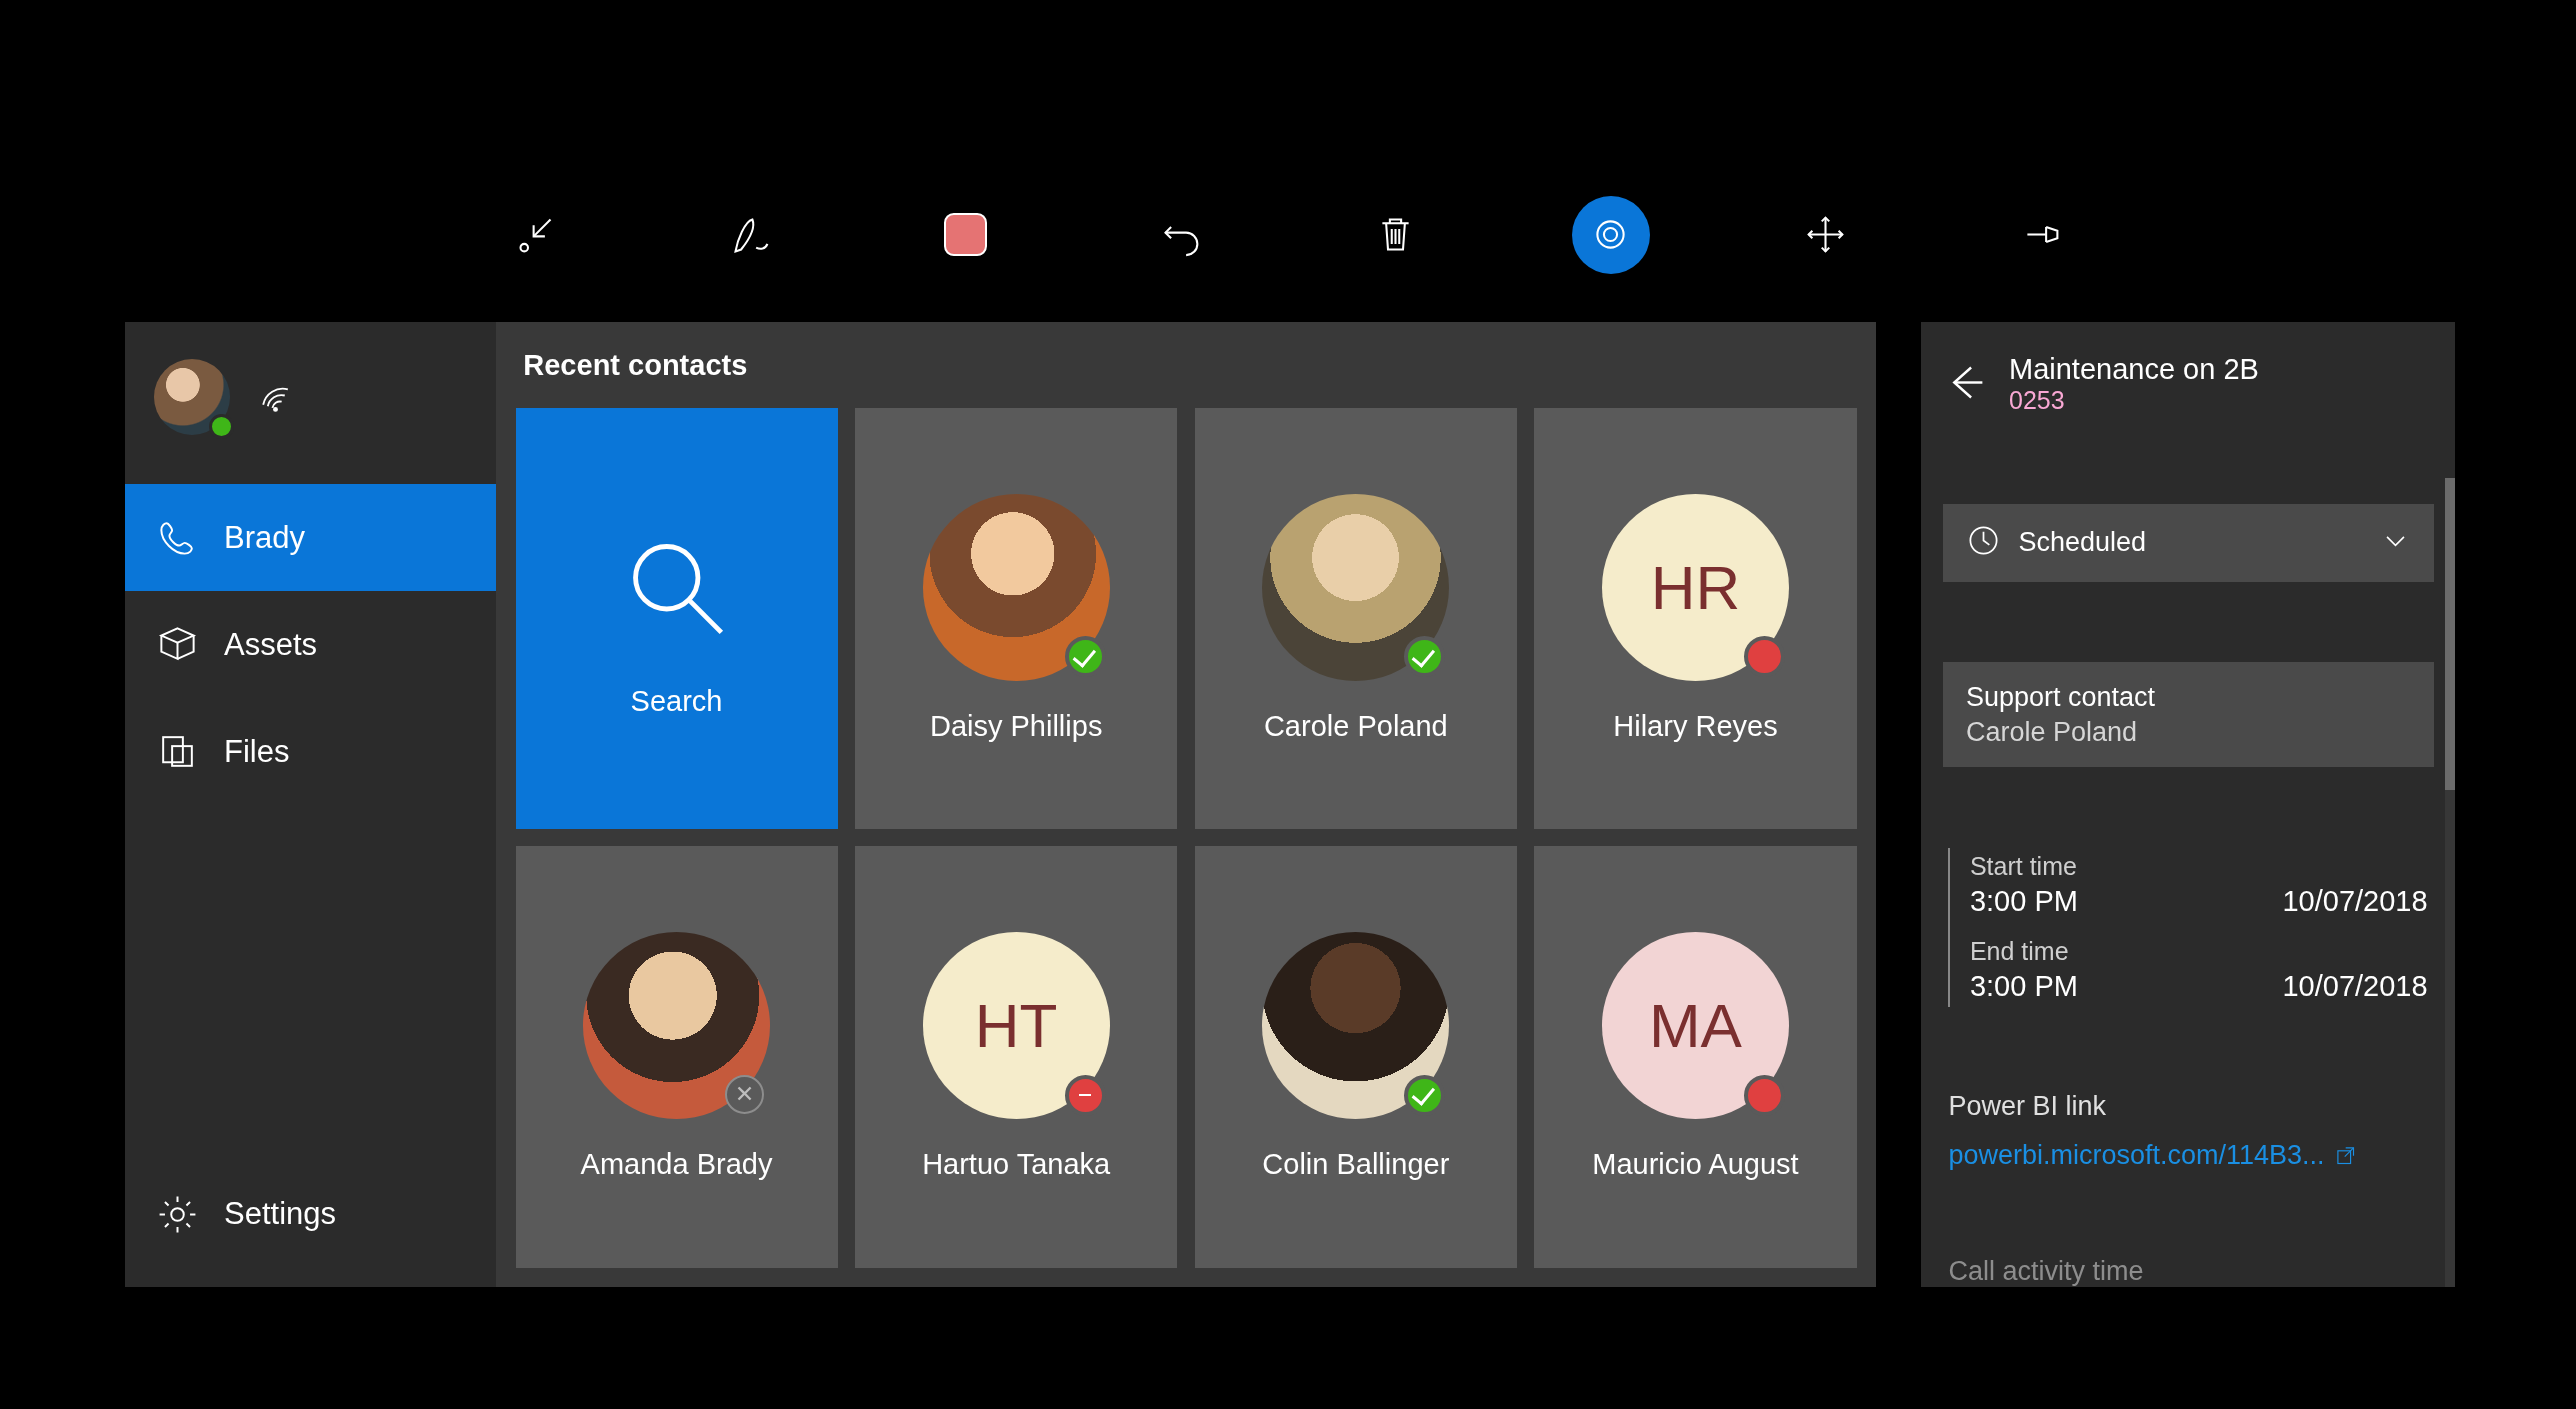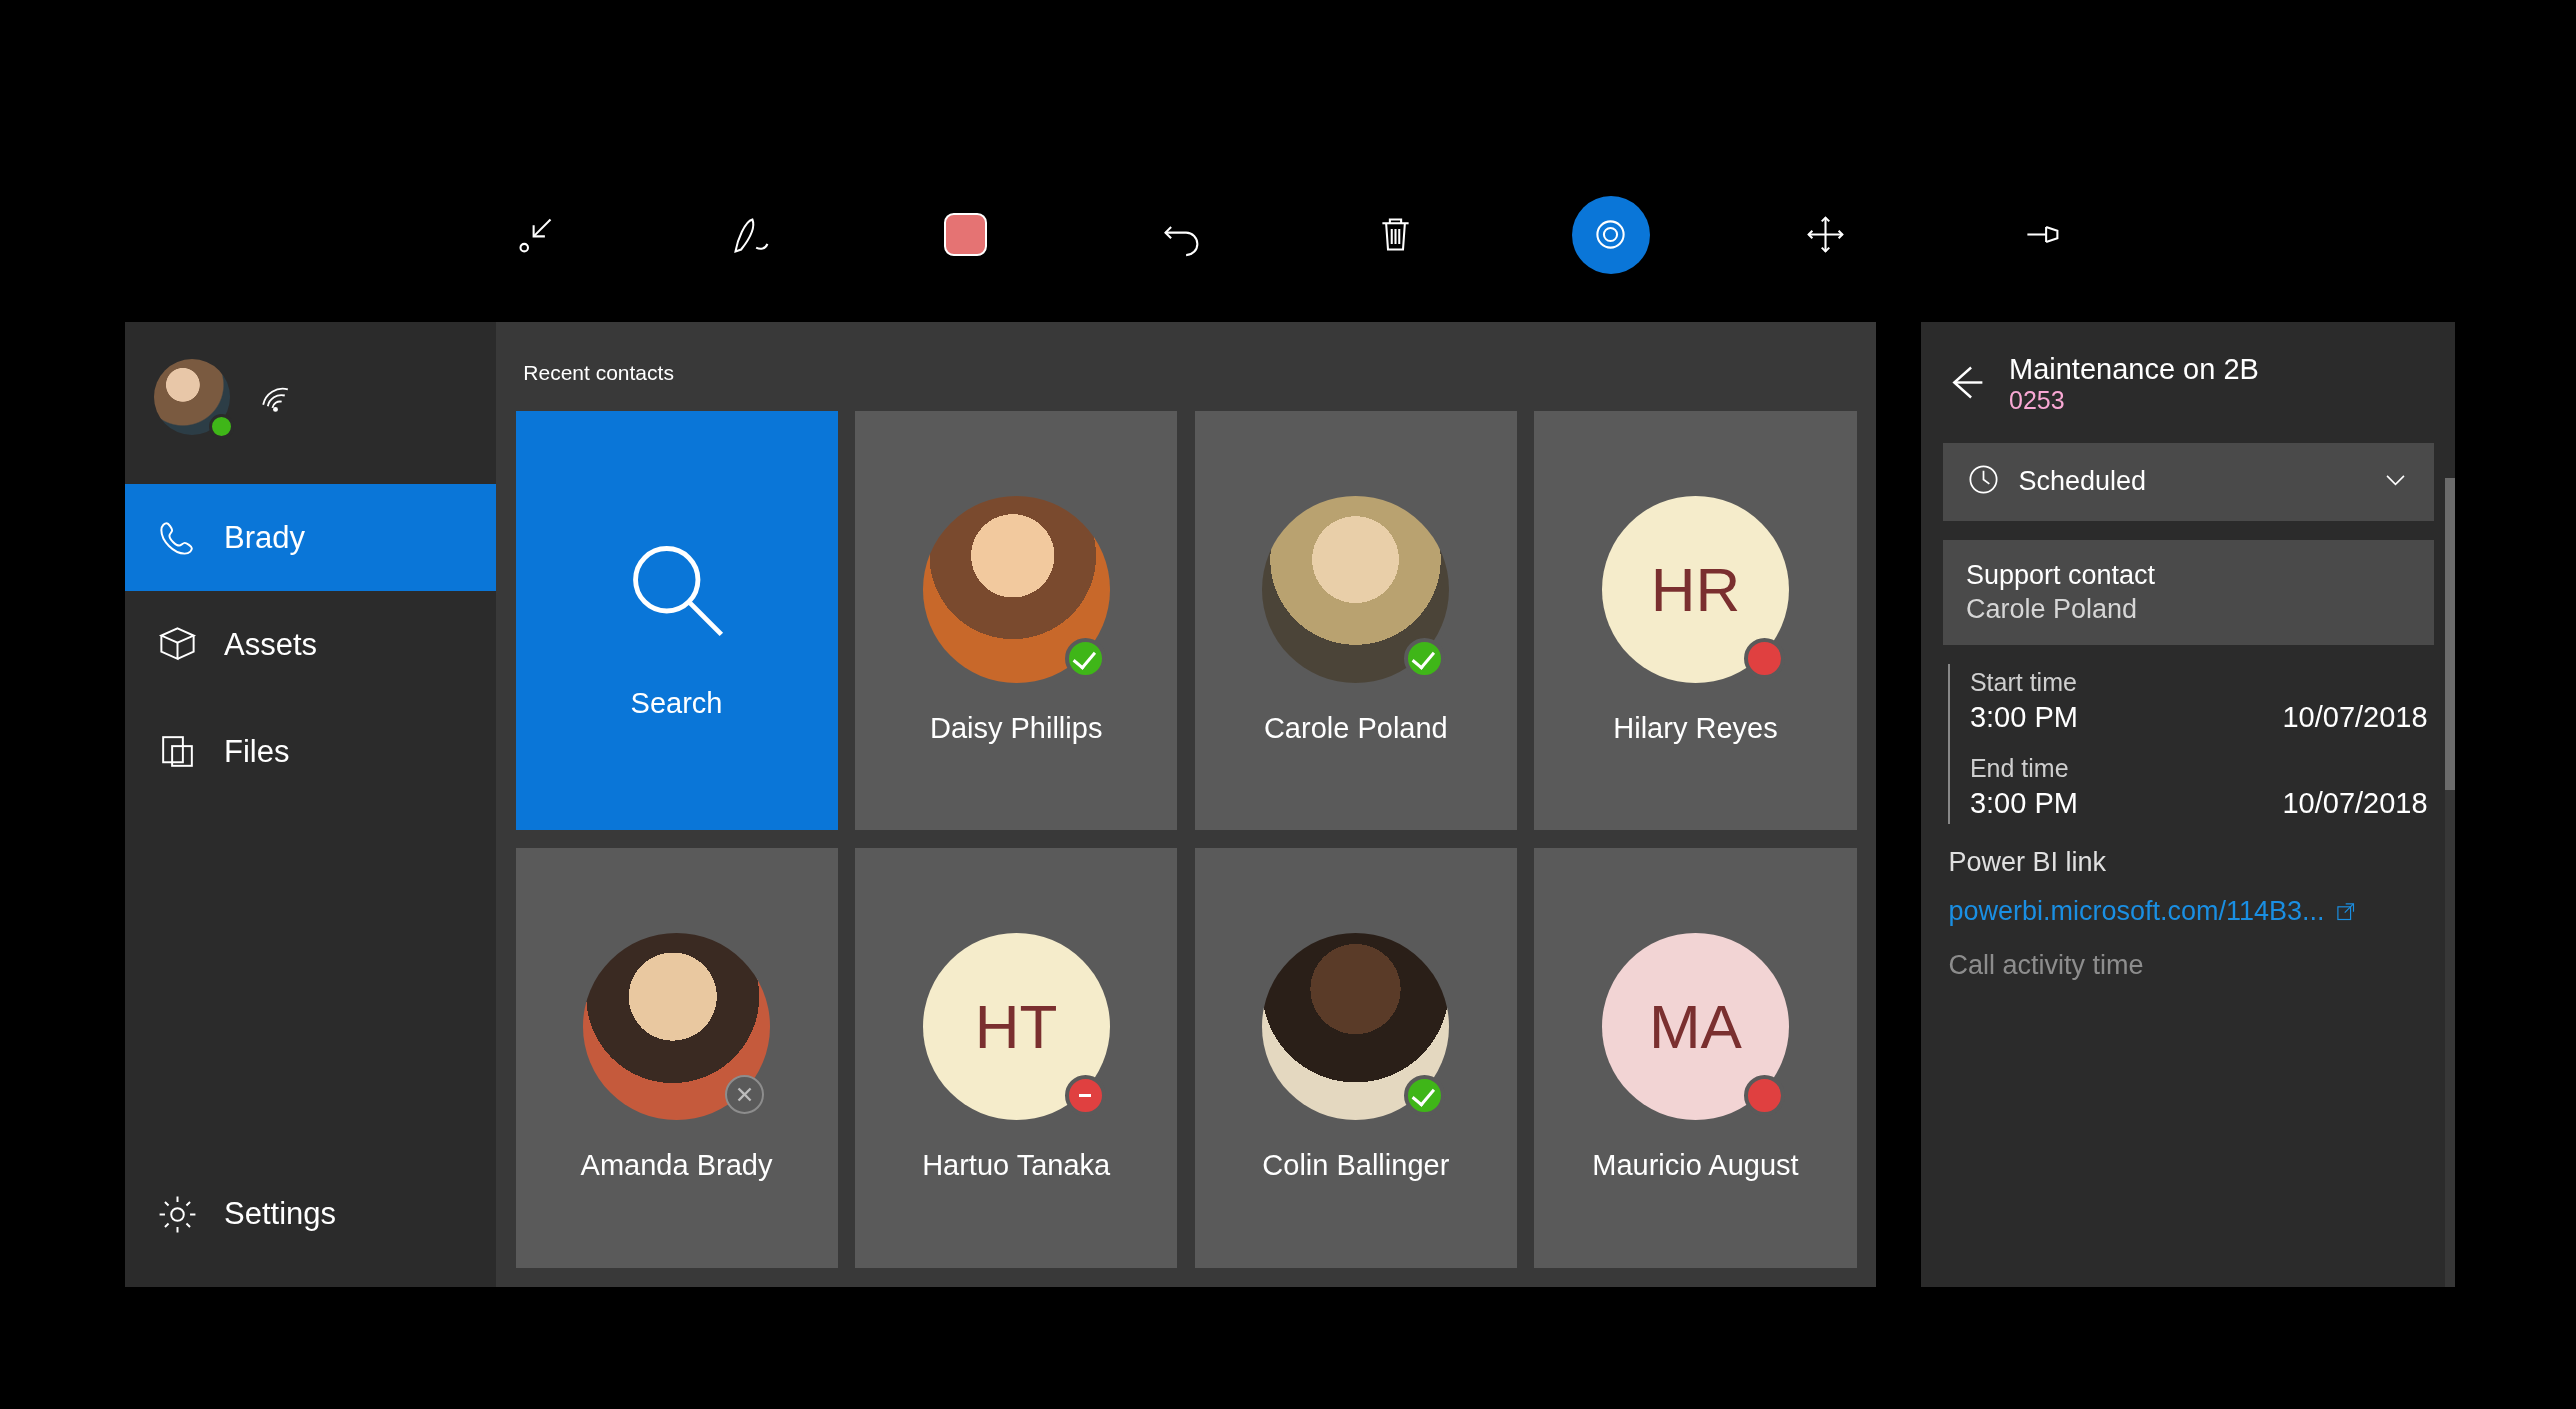--- a/index.html
+++ b/index.html
@@ -102,21 +102,21 @@
   .nav-item.settings { margin-bottom: 19.5px; }
 
   
   .main {
     flex: 1;
     background: #393939;
     padding: 23.4px 19.5px 19.5px 19.5px;
     display: flex; flex-direction: column; gap: 19.5px;
     min-width: 0;
   }
-  .section-title { font-size: 21px; font-weight: 400; padding: 3.9px 7.8px 5.9px 7.8px; margin-top: 12px; }
+  .section-title { font-size: 29px; font-weight: 700; padding: 3.9px 7.8px 5.9px 7.8px; }
   .grid {
     display: grid;
     grid-template-columns: repeat(4, 1fr);
     gap: 17.6px;
     height: 100%;
   }
   .tile {
     background: #5a5a5a;
     display: flex; flex-direction: column;
     align-items: center; justify-content: center;
@@ -172,20 +172,21 @@
 
   
   .detail {
     width: 534px;
     background: #2b2b2b;
     padding: 21.5px 21.5px 0 21.5px;
     display:flex; flex-direction: column; gap: 19.5px;
     overflow: hidden;
     margin-left: 45px;
     position:relative;
+    justify-content:space-between;
   }
   .detail .scrollbar{
     position:absolute; right:0; top:156px; bottom:0; width:9.8px;
     background: rgba(255,255,255,0.06);
   }
   .detail .scrollbar .thumb{
     position:absolute; left:0; right:0; top:0; height:312px;
     background:#6b6b6b;
   }
   .detail-header {

